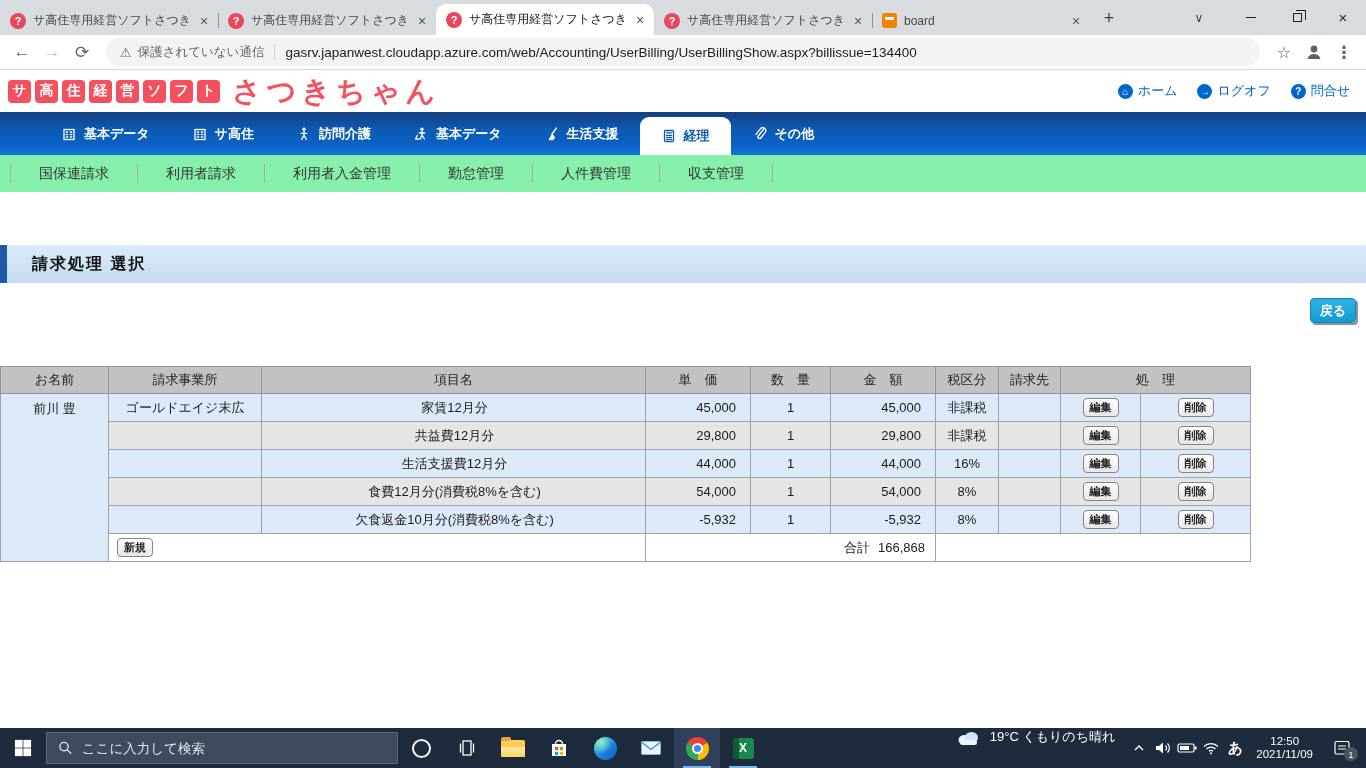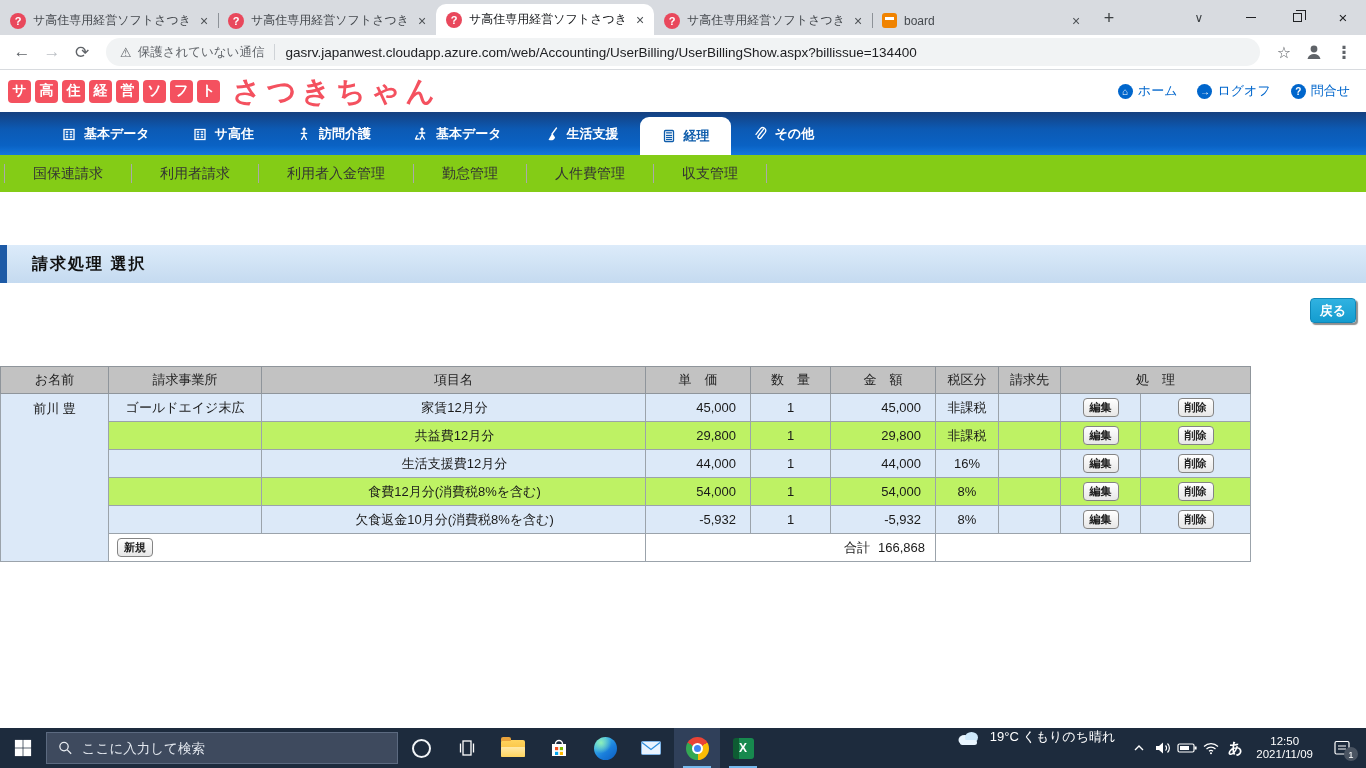--- a/index.html
+++ b/index.html
@@ -49,37 +49,37 @@
   .logo-name{color:#f4515f;font-size:29px;font-weight:bold;letter-spacing:5px;margin-left:12px;line-height:1}
   .header-links{display:flex;gap:20px;align-items:center}
   .hlink{display:flex;align-items:center;gap:5px;color:#0066cc;font-size:13px;cursor:pointer}
   .hlink-ic{width:15px;height:15px;min-width:15px;border-radius:50%;background:#0066cc;color:#fff;font-size:10px;font-weight:bold;display:flex;align-items:center;justify-content:center}
 
   .mainnav{position:absolute;top:42px;left:0;right:0;height:43px;background:linear-gradient(180deg,#15407f 0%,#0c5ab4 40%,#0a62c4 78%,#1377dd 100%);display:flex;align-items:flex-end;padding-left:40px}
   .nav-item{height:43px;display:flex;align-items:center;gap:7px;padding:0 21px;color:#fff;font-size:13px;font-weight:bold;cursor:pointer;white-space:nowrap}
   .nav-item.active{background:#fff;color:#0d5cab;border-radius:9px 9px 0 0;height:38px}
   .nav-glyph{display:flex;align-items:center}
 
-  .subnav{position:absolute;top:85px;left:0;right:0;height:37px;display:flex;align-items:center;padding-left:4px;background:#84cc16}
+  .subnav{position:absolute;top:85px;left:0;right:0;height:37px;display:flex;align-items:center;padding-left:10px;background:#86efac}
   .subnav-item{font-size:14px;color:#333;padding:0 28px;line-height:19px;border-right:1px solid #aaa;cursor:pointer;white-space:nowrap}
   .subnav-item:first-child{border-left:1px solid #aaa}
 
   .titlebar{position:absolute;top:175px;left:0;right:0;height:38px;background:linear-gradient(180deg,#dcebfa 0%,#cfe2f4 55%,#c5daf0 100%);display:flex;align-items:center}
   .accent{position:absolute;left:0;top:0;bottom:0;width:7px;background:#1d5aa6}
   .title-text{margin-left:32px;font-size:16px;font-weight:bold;color:#111;letter-spacing:2px}
 
   .back-btn{position:absolute;top:228px;right:10px;width:46px;height:25px;background:linear-gradient(180deg,#30b2e1,#149ccf);color:#fff;font-size:13px;font-weight:bold;border:1px solid #0f87b8;border-radius:4px;box-shadow:2px 2px 1px rgba(50,50,50,.55);cursor:pointer;font-family:inherit}
 
   
   .billing-table{position:absolute;top:296px;left:0;border-collapse:collapse;table-layout:fixed;width:1250px;font-size:13px;color:#1a1a1a}
   .billing-table th,.billing-table td{border:1px solid #9ba3ab;padding:0 6px;overflow:hidden;white-space:nowrap}
   .billing-table thead th{background:#c2c2c2;font-weight:normal;color:#222;height:27px;border-color:#8f959b}
   .billing-table tbody td{height:28px}
   .billing-table tr.alt td{background:#dce9f8}
-  .billing-table tr.plain td{background:#bef264}
+  .billing-table tr.plain td{background:#e5e5e5}
   .billing-table td.name-cell{background:#fff;vertical-align:top;text-align:center;padding-top:6px}
   .billing-table td.office-cell{text-align:center}
   .billing-table td.item-cell{text-align:center;padding-left:8px}
   .billing-table td.num-cell{text-align:right;padding-right:14px}
   .billing-table td.ctr-cell{text-align:center}
   .billing-table td.btn-cell{text-align:center}
   .billing-table tr.total-row td{background:#fff}
   .billing-table td.new-cell{text-align:left;padding-left:8px}
   .billing-table td.total-cell{text-align:right;padding-right:10px}
   .total-label{margin-right:8px;font-weight:normal}

